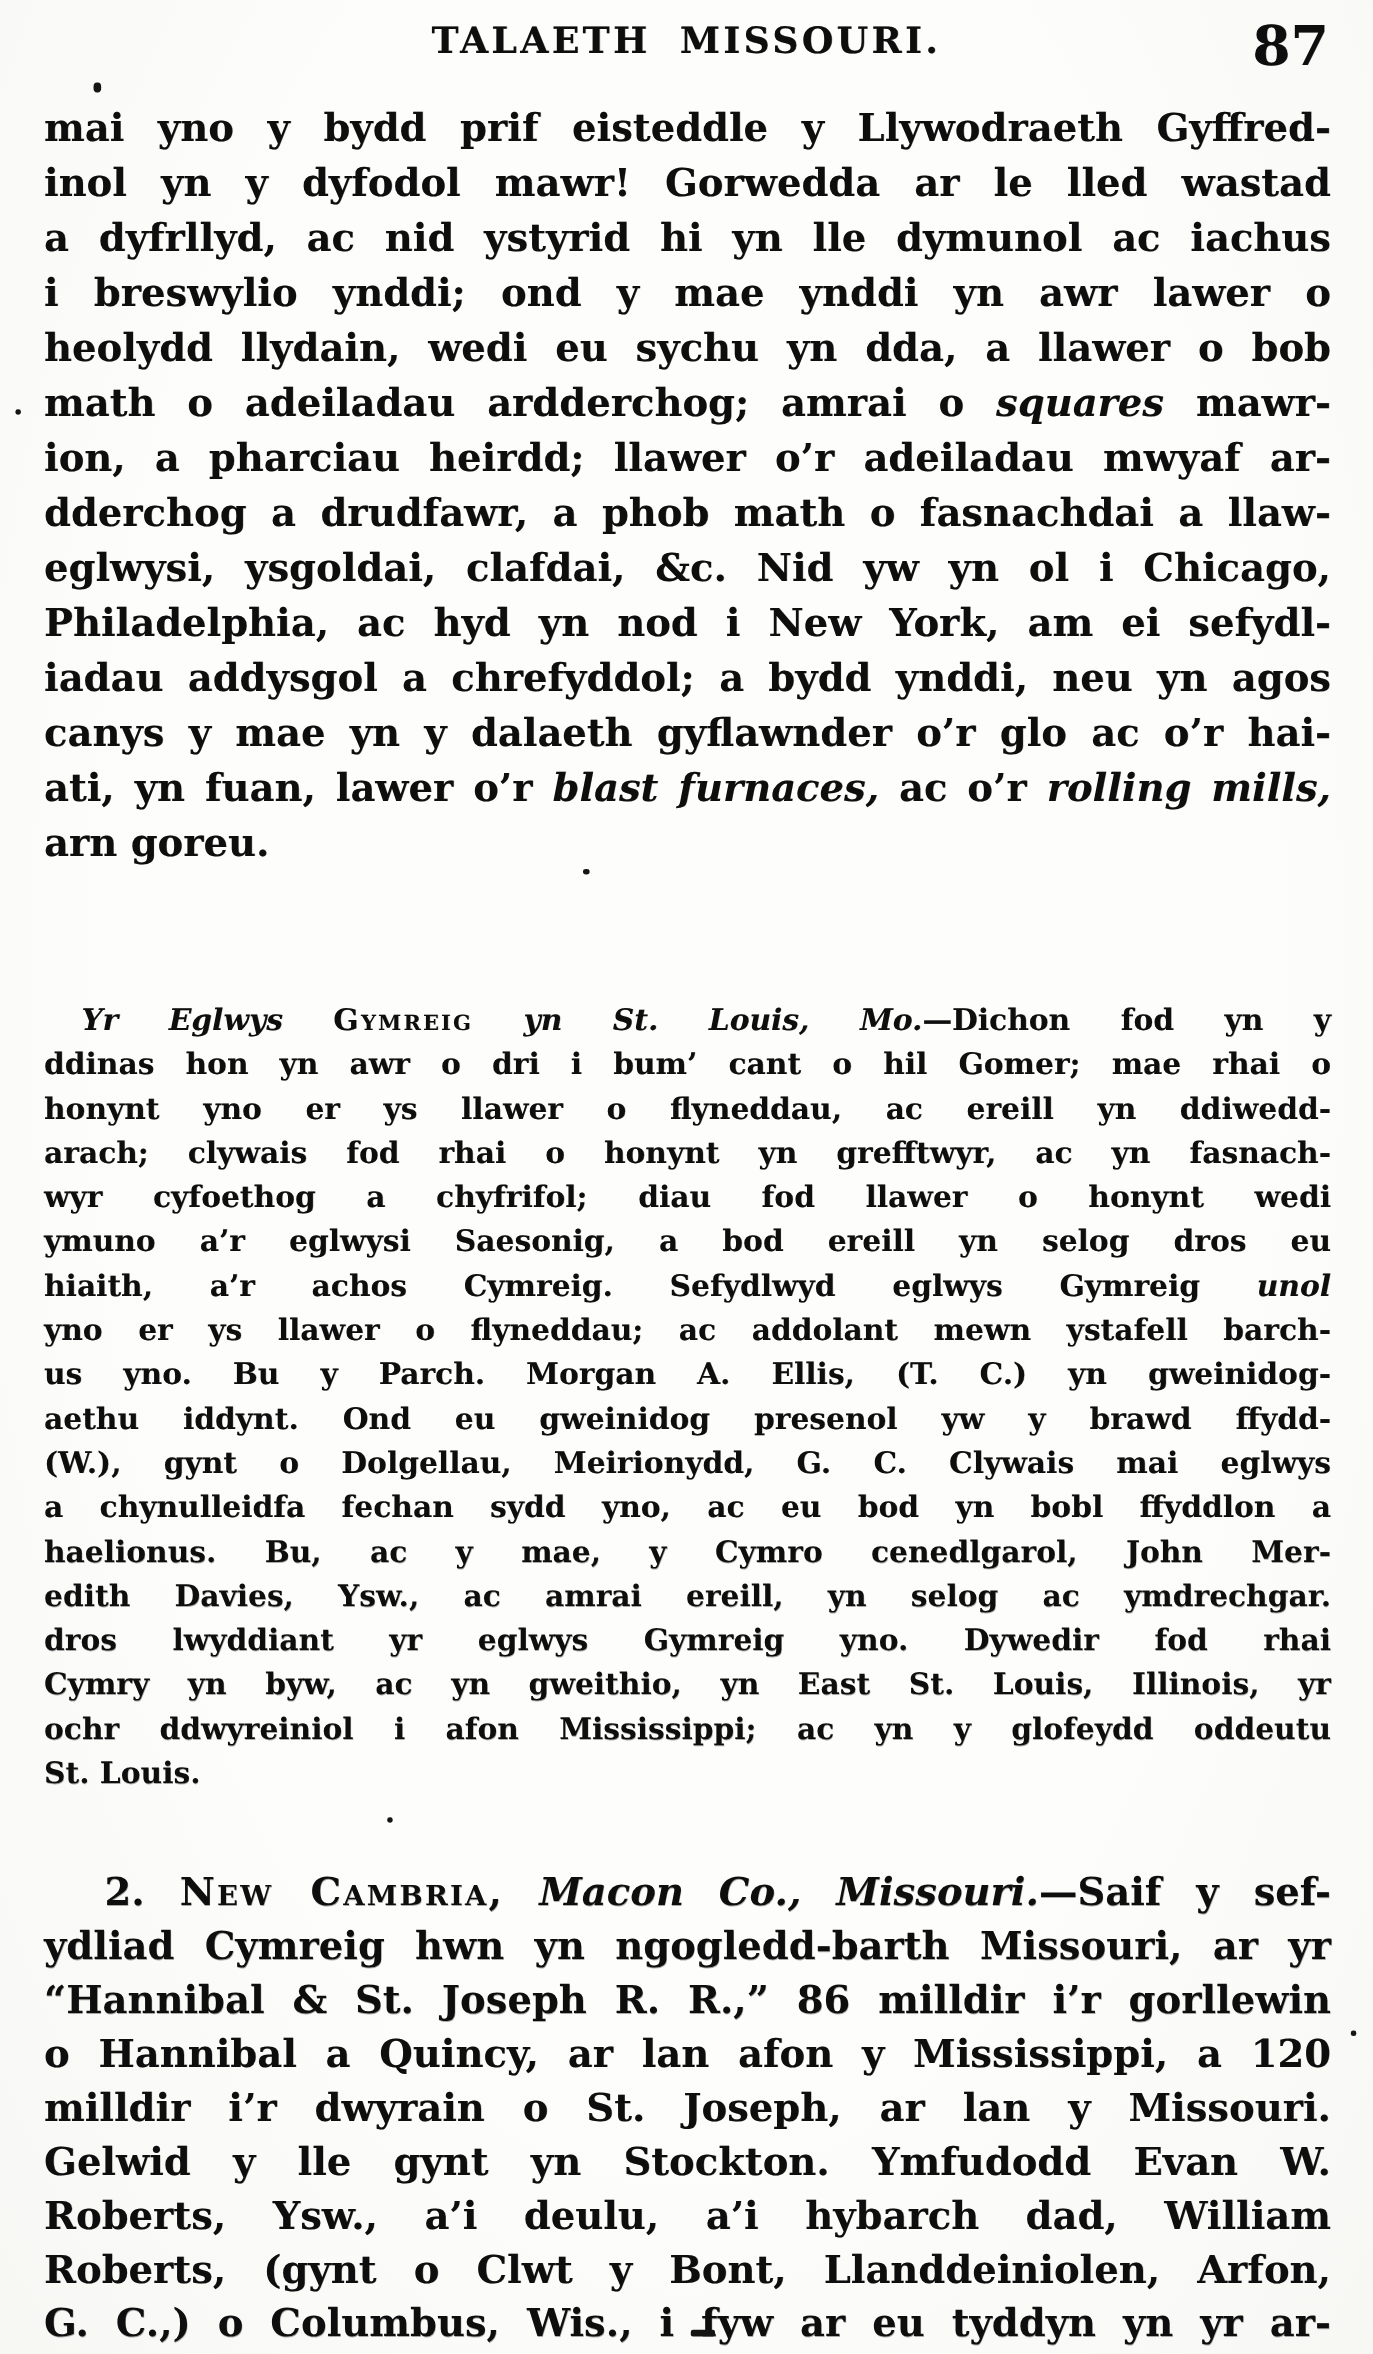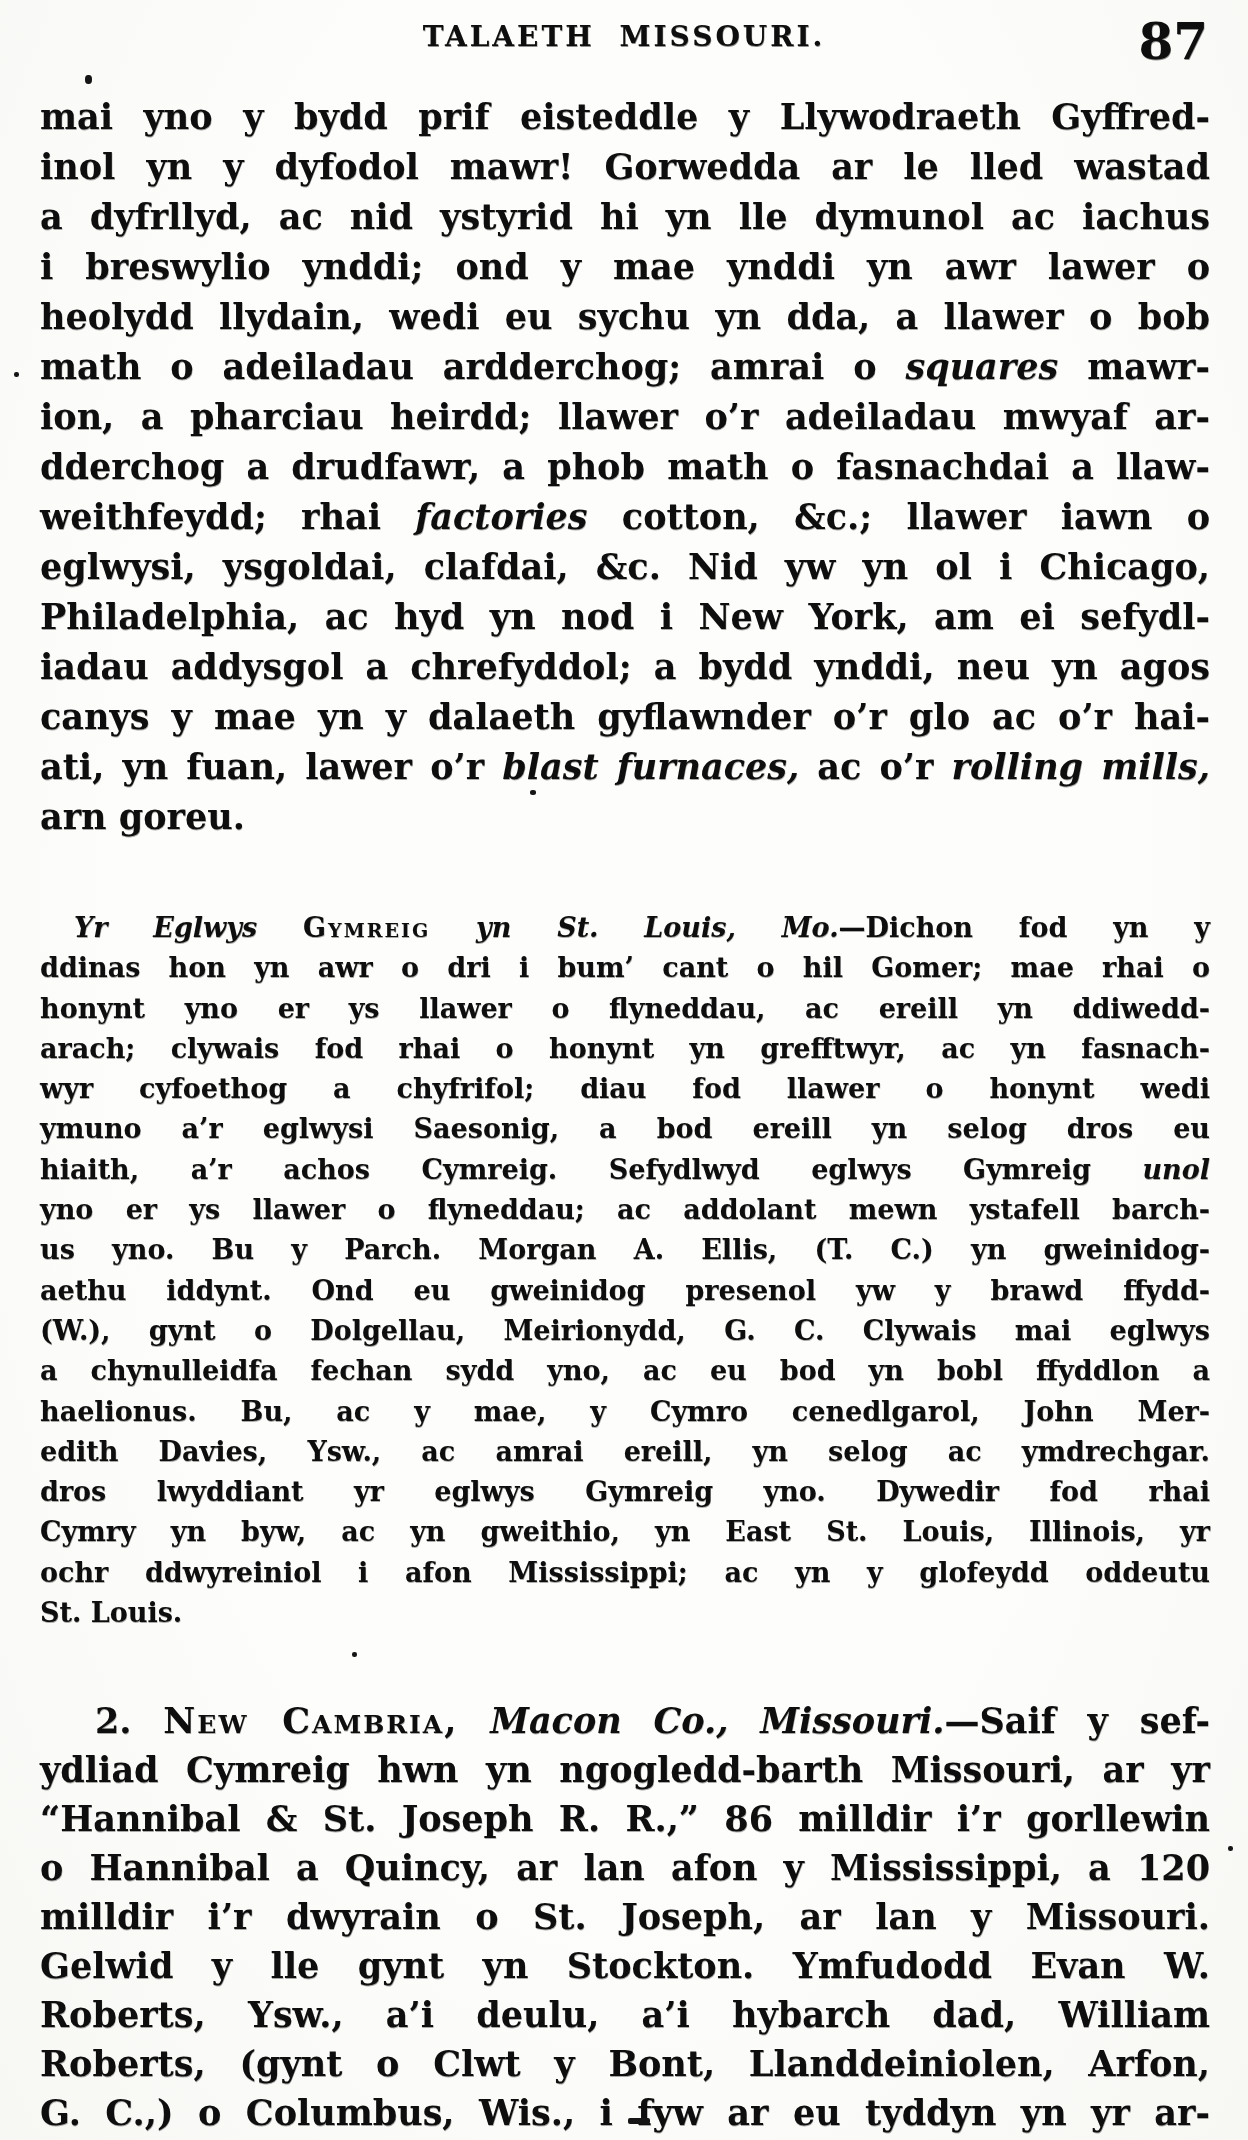--- a/index.html
+++ b/index.html
@@ -9,21 +9,21 @@
     background:#f3f3f0;
   }
   .page{
     position:relative;width:1248px;height:2140px;overflow:hidden;
     background:radial-gradient(ellipse at 50% 42%, #fdfdfb 55%, #f7f7f4 100%);
     color:#0e0e0e;
   }
   
   .header{position:absolute;top:14px;left:0;right:0;height:60px;}
   .htitle{
-    text-align:center;font-size:28px;font-weight:700;line-height:46px;
+    text-align:center;font-size:33px;font-weight:700;line-height:46px;
     letter-spacing:3px;word-spacing:12px;
     text-shadow:0.5px 0.5px 0 rgba(10,10,10,0.45);
   }
   .pagenum{
     position:absolute;top:-2px;right:40px;font-size:50px;font-weight:700;
     text-shadow:0.5px 0.5px 0 rgba(10,10,10,0.45);
   }
   
   .para{position:absolute;left:40px;right:38px;font-weight:700;
     text-shadow:0.4px 0.5px 0 rgba(15,15,15,0.35);}
@@ -52,21 +52,20 @@
   <div id="text-block">
       <div class="para lg" style="top: 92px;">
         <div class="tline"><span class="s-n">mai yno y bydd prif eisteddle y Llywodraeth Gyffred-</span></div>
         <div class="tline"><span class="s-n">inol yn y dyfodol mawr! Gorwedda ar le lled wastad</span></div>
         <div class="tline"><span class="s-n">a dyfrllyd, ac nid ystyrid hi yn lle dymunol ac iachus</span></div>
         <div class="tline"><span class="s-n">i breswylio ynddi; ond y mae ynddi yn awr lawer o</span></div>
         <div class="tline"><span class="s-n">heolydd llydain, wedi eu sychu yn dda, a llawer o bob</span></div>
         <div class="tline"><span class="s-n">math o adeiladau ardderchog; amrai o </span><span class="s-i">squares</span><span class="s-n"> mawr-</span></div>
         <div class="tline"><span class="s-n">ion, a pharciau heirdd; llawer o’r adeiladau mwyaf ar-</span></div>
         <div class="tline"><span class="s-n">dderchog a drudfawr, a phob math o fasnachdai a llaw-</span></div>
-        <div class="tline"><span class="s-n">weithfeydd; rhai </span><span class="s-i">factories</span><span class="s-n"> cotton, &amp;c.; llawer iawn o</span></div>
         <div class="tline"><span class="s-n">eglwysi, ysgoldai, clafdai, &amp;c. Nid yw yn ol i Chicago,</span></div>
         <div class="tline"><span class="s-n">Philadelphia, ac hyd yn nod i New York, am ei sefydl-</span></div>
         <div class="tline"><span class="s-n">iadau addysgol a chrefyddol; a bydd ynddi, neu yn agos</span></div>
         <div class="tline"><span class="s-n">canys y mae yn y dalaeth gyflawnder o’r glo ac o’r hai-</span></div>
         <div class="tline"><span class="s-n">ati, yn fuan, lawer o’r </span><span class="s-i">blast furnaces,</span><span class="s-n"> ac o’r </span><span class="s-i">rolling mills,</span></div>
         <div class="tline end"><span class="s-n">arn goreu.</span></div>
       </div>
       <div class="para sm" style="top: 872px; margin-top: 36px;">
         <div class="tline" style="text-indent: 34px;"><span class="s-i">Yr Eglwys </span><span class="s-sc">Gymreig</span><span class="s-i"> yn St. Louis, Mo.</span><span class="s-n">—Dichon fod yn y</span></div>
         <div class="tline"><span class="s-n">ddinas hon yn awr o dri i bum’ cant o hil Gomer; mae rhai o</span></div>

